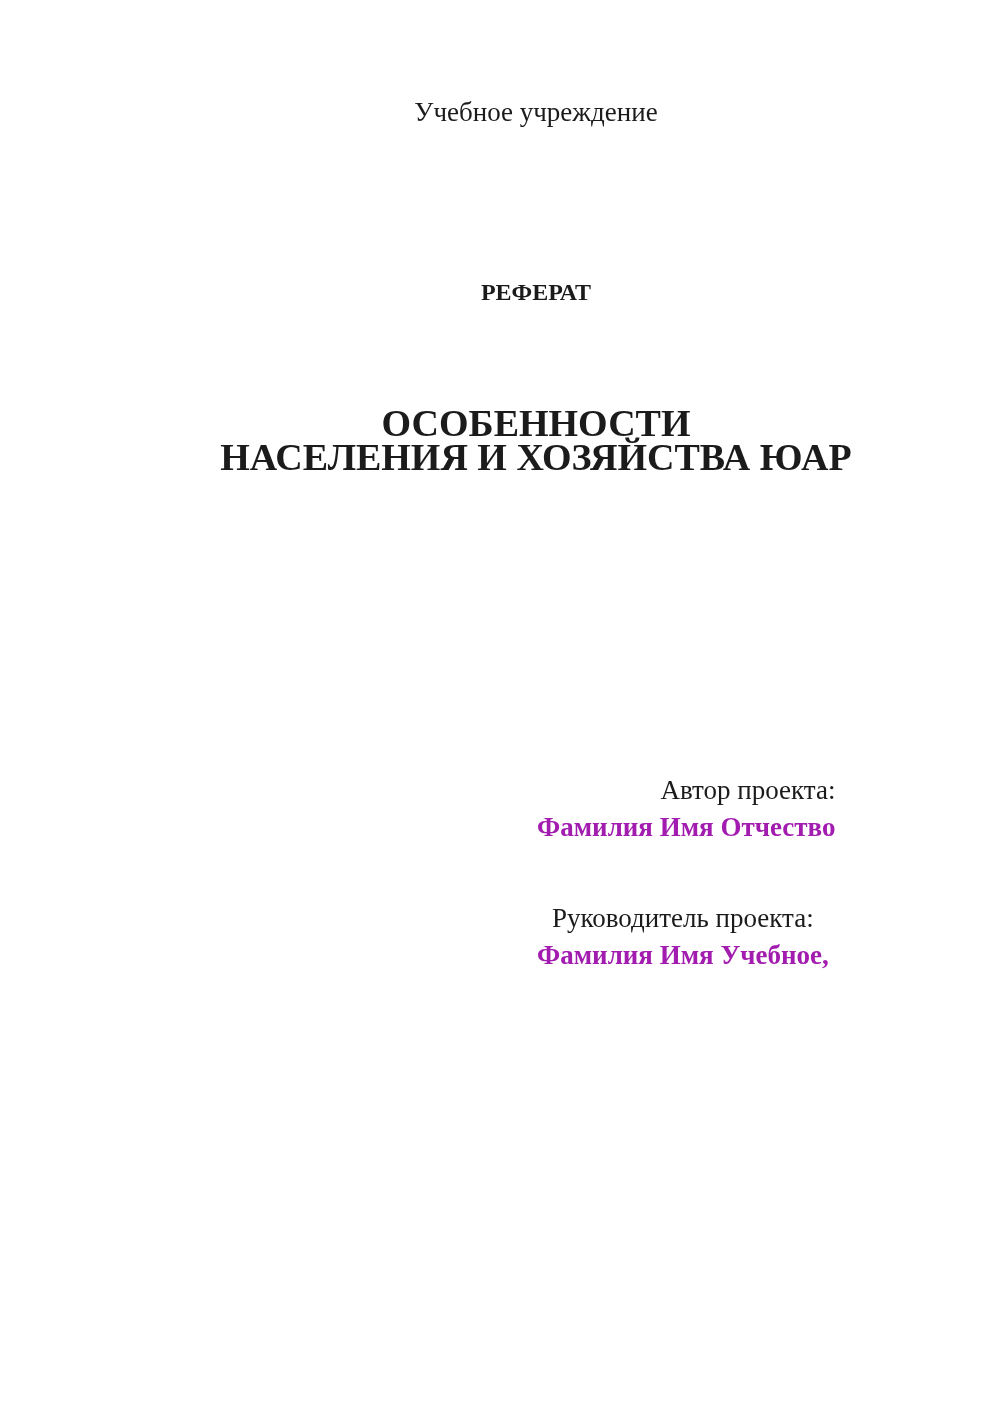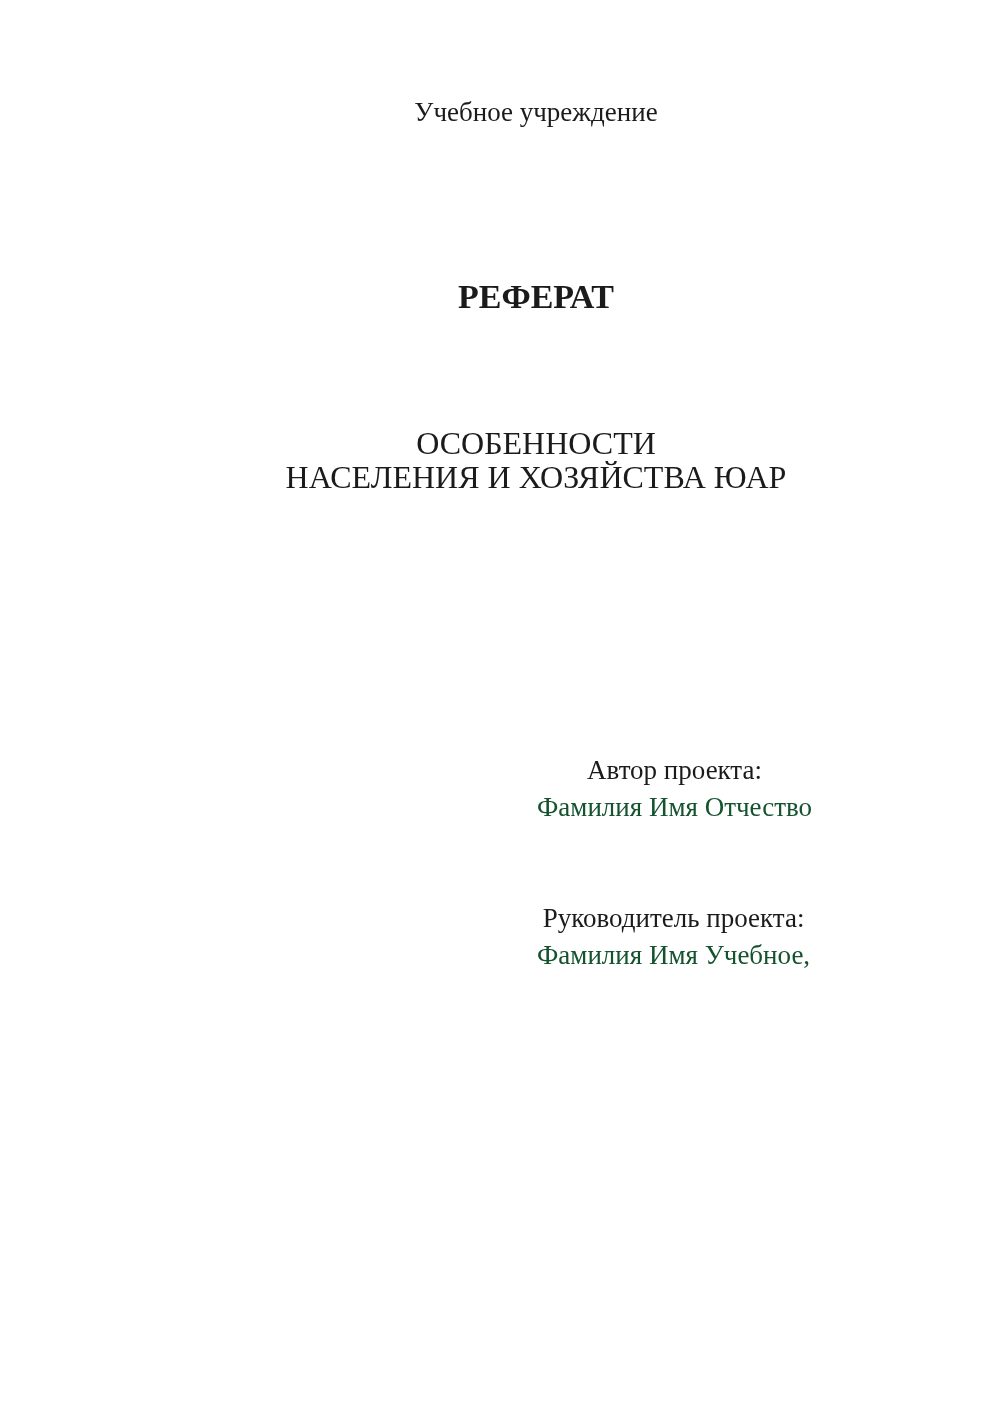--- a/index.html
+++ b/index.html
@@ -25,47 +25,47 @@
   }
   .centered { text-align: center; }
 
   .institution {
     top: 91px;
     font-size: 27px;
     line-height: 1;
   }
   .doc-type {
     top: 272px;
-    font-size: 34px;
+    font-size: 24px;
     font-weight: bold;
     line-height: 1;
   }
   .title {
-    top: 418px;
-    font-size: 32px;
-    font-weight: normal;
+    top: 398px;
+    font-size: 38px;
+    font-weight: bold;
     line-height: 34px;
   }
   .author-block {
     position: absolute;
     left: 537px;
-    top: 744px;
+    top: 764px;
     font-size: 27px;
     line-height: 37px;
-    text-align: center;
+    text-align: right;
   }
   .supervisor-block {
     position: absolute;
     left: 537px;
     top: 892px;
     font-size: 27px;
     line-height: 37px;
     text-align: center;
   }
-  .muted { color: #14532d; }
+  .muted { color: #a21caf; font-weight: bold; }
   .footer-line {
     top: 1291px;
     font-size: 27px;
     line-height: 1;
     white-space: nowrap;
   }
 </style>
 </head>
 <body>
 

